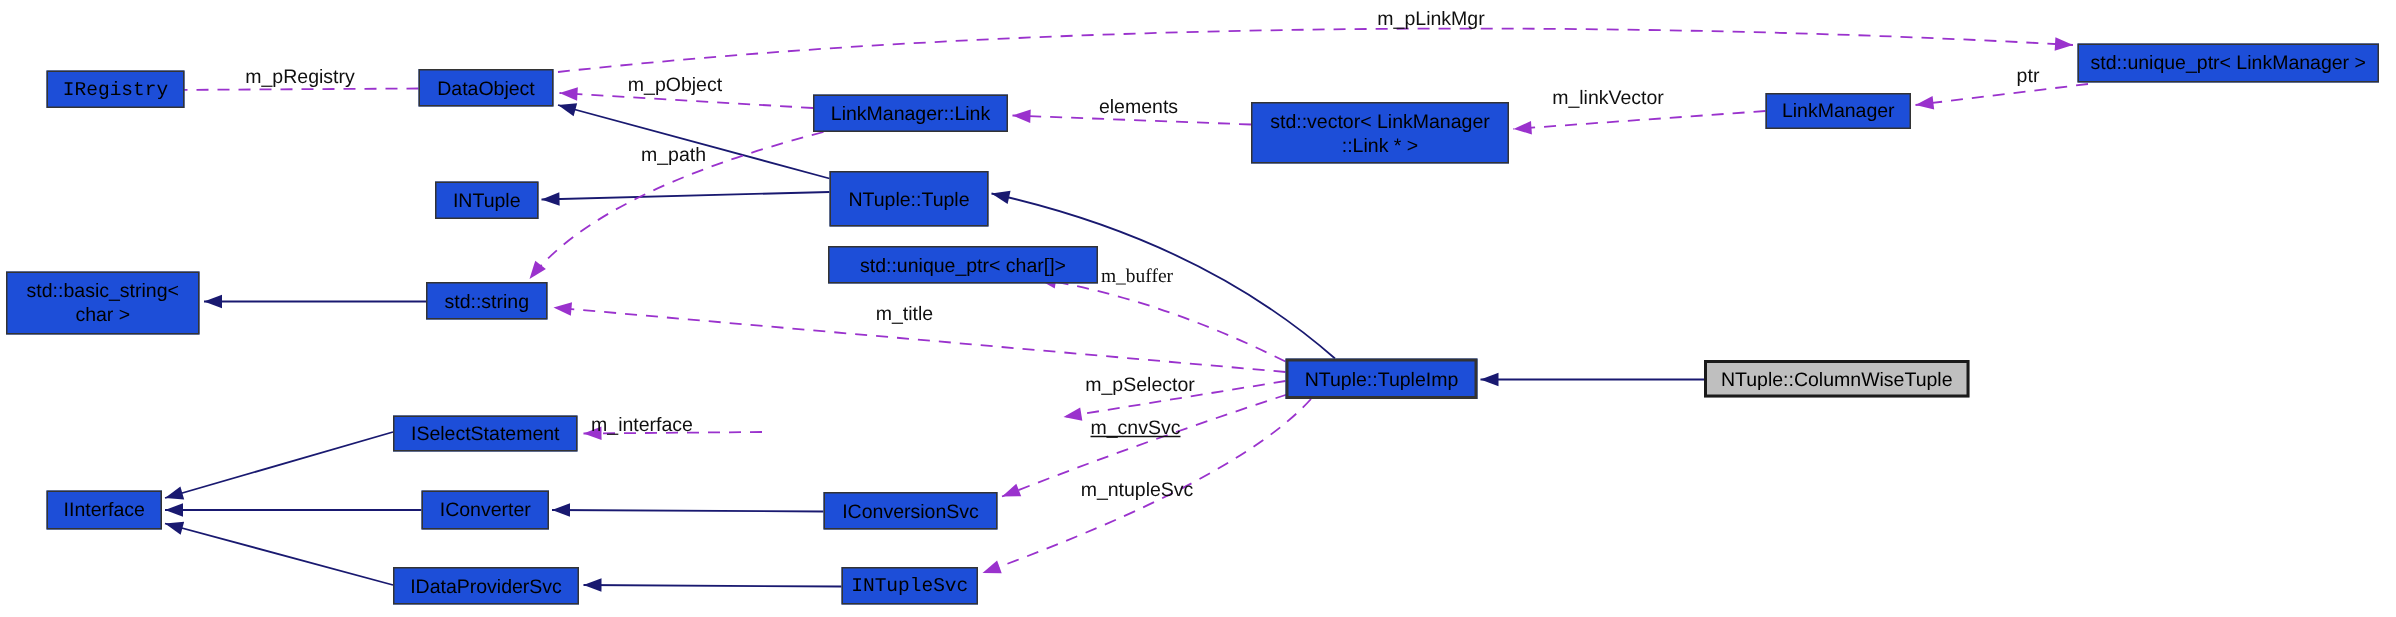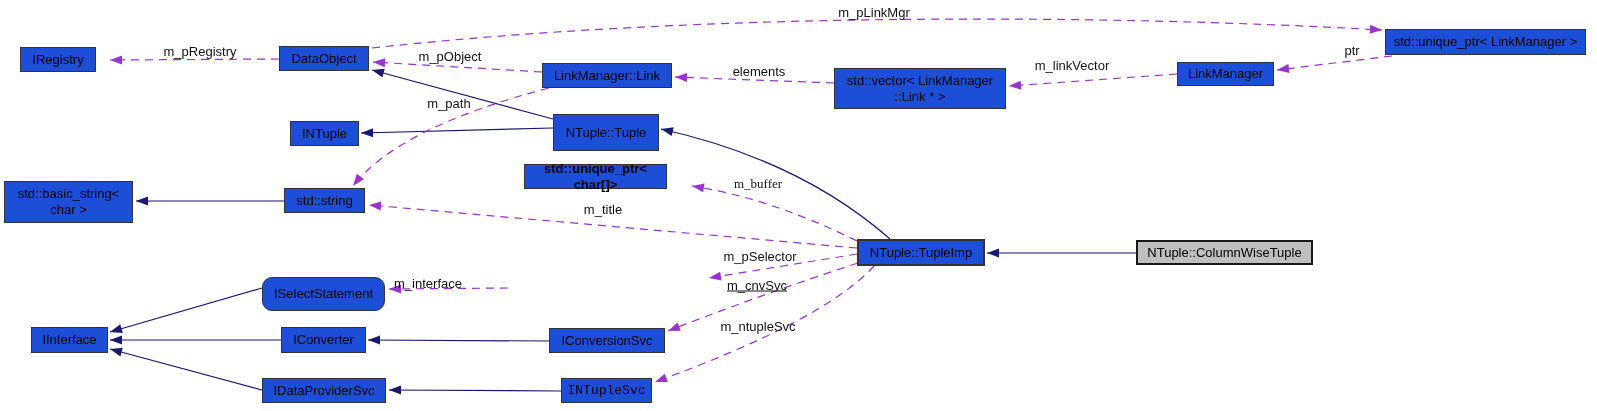--- a/index.html
+++ b/index.html
@@ -79,45 +79,45 @@
       <path d="M 549,88 Q 399,127 353,186" marker-end="url(#mpurple)"></path>
       <path d="M 857,241 Q 770,198 692,186" marker-end="url(#mpurple)"></path>
       <path d="M 857,248 L 369,205" marker-end="url(#mpurple)"></path>
       <path d="M 857,254 L 709,278" marker-end="url(#mpurple)"></path>
       <path d="M 858,263 Q 760,295 668,331" marker-end="url(#mpurple)"></path>
       <path d="M 874,266 Q 825,320 655,382" marker-end="url(#mpurple)"></path>
       <path d="M 508,288 L 389,289" marker-end="url(#mpurple)"></path>
     </g>
   </svg>
 
-  <div class="node" style="left:20px;top:47px;width:76px;height:25px;">IRegistry</div>
+  <div class="node" style="left:31px;top:47px;width:92px;height:25px;font-family:Liberation Mono, monospace;">IRegistry</div>
   <div class="node" style="left:279px;top:46px;width:90px;height:25px;">DataObject</div>
   <div class="node" style="left:542px;top:63px;width:130px;height:25px;">LinkManager::Link</div>
   <div class="node" style="left:834px;top:68px;width:172px;height:41px;">std::vector&lt; LinkManager
 ::Link * &gt;</div>
   <div class="node" style="left:1177px;top:62px;width:97px;height:24px;">LinkManager</div>
   <div class="node" style="left:1385px;top:29px;width:201px;height:26px;">std::unique_ptr&lt; LinkManager &gt;</div>
   <div class="node" style="left:290px;top:121px;width:69px;height:25px;">INTuple</div>
   <div class="node" style="left:553px;top:114px;width:106px;height:37px;">NTuple::Tuple</div>
   <div class="node" style="left:4px;top:181px;width:129px;height:42px;">std::basic_string&lt;
 char &gt;</div>
   <div class="node" style="left:284px;top:188px;width:81px;height:25px;">std::string</div>
-  <div class="node" style="left:524px;top:164px;width:143px;height:25px;font-weight:bold;">std::unique_ptr&lt; char[]&gt;</div>
+  <div class="node" style="left:552px;top:164px;width:180px;height:25px;">std::unique_ptr&lt; char[]&gt;</div>
   <div class="node main" style="left:1136px;top:240px;width:177px;height:25px;">NTuple::ColumnWiseTuple</div>
   <div class="node thick" style="left:857px;top:239px;width:128px;height:27px;">NTuple::TupleImp</div>
-  <div class="node" style="left:262px;top:277px;width:123px;height:34px;border-radius:10px;">ISelectStatement</div>
+  <div class="node" style="left:262px;top:277px;width:123px;height:24px;">ISelectStatement</div>
   <div class="node" style="left:31px;top:327px;width:77px;height:26px;">IInterface</div>
   <div class="node" style="left:281px;top:327px;width:85px;height:26px;">IConverter</div>
   <div class="node" style="left:549px;top:328px;width:116px;height:25px;">IConversionSvc</div>
   <div class="node" style="left:262px;top:378px;width:124px;height:25px;">IDataProviderSvc</div>
   <div class="node" style="left:561px;top:378px;width:91px;height:25px;font-family:Liberation Mono, monospace;">INTupleSvc</div>
 
   <div class="edge-label" style="left:200px;top:51px;">m_pRegistry</div>
   <div class="edge-label" style="left:450px;top:56px;">m_pObject</div>
-  <div class="edge-label" style="left:874px;top:12px;">m_pLinkMgr</div>
+  <div class="edge-label" style="left:954px;top:12px;">m_pLinkMgr</div>
   <div class="edge-label" style="left:759px;top:71px;">elements</div>
   <div class="edge-label" style="left:1072px;top:65px;">m_linkVector</div>
   <div class="edge-label" style="left:1352px;top:50px;">ptr</div>
   <div class="edge-label" style="left:449px;top:103px;">m_path</div>
   <div class="edge-label" style="left:758px;top:184px;font-family:Liberation Serif, serif;">m_buffer</div>
   <div class="edge-label" style="left:603px;top:209px;">m_title</div>
   <div class="edge-label" style="left:760px;top:256px;">m_pSelector</div>
   <div class="edge-label" style="left:757px;top:285px;text-decoration:underline;">m_cnvSvc</div>
   <div class="edge-label" style="left:758px;top:326px;">m_ntupleSvc</div>
   <div class="edge-label" style="left:428px;top:283px;">m_interface</div>

